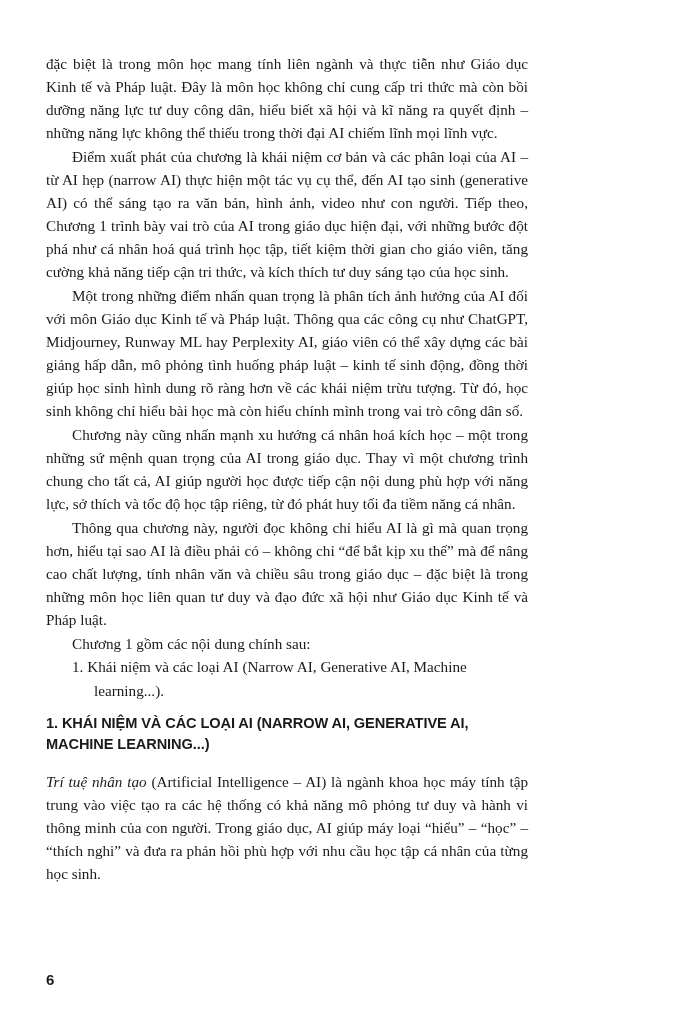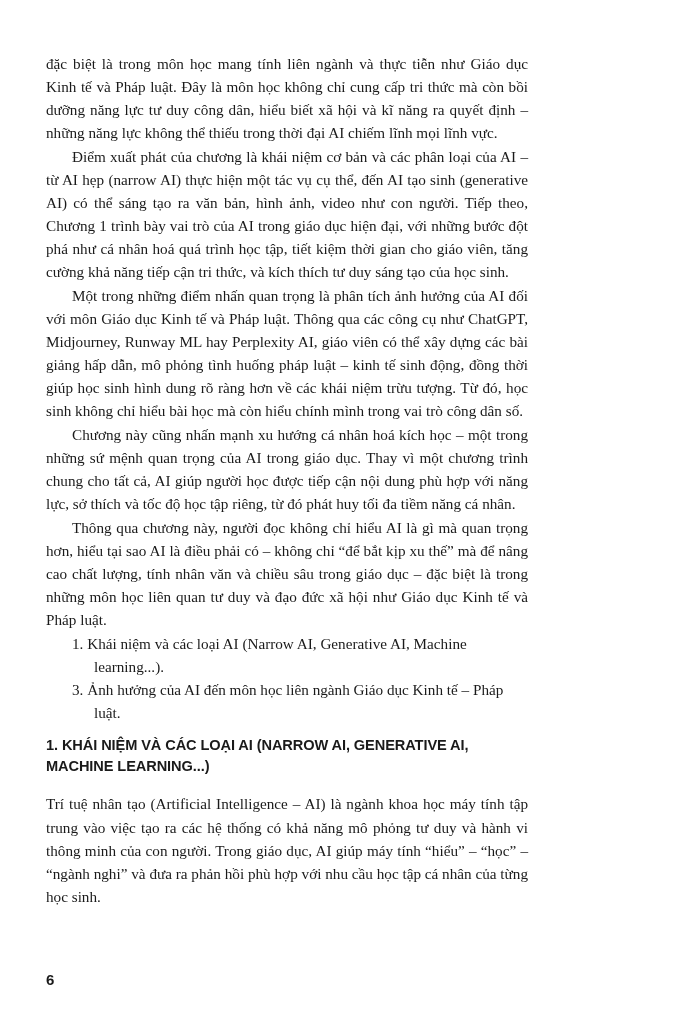--- a/index.html
+++ b/index.html
@@ -53,20 +53,21 @@
     padding-left: 48px;
     text-indent: -22px;
     margin: 0;
   }
   .after-heading {
     font-size: 15.2px;
     line-height: 1.52;
     text-align: justify;
   }
   .italic {
+    font-style: italic;
   }
   .page-number {
     position: absolute;
     left: 46px;
     bottom: 36px;
     font-family: "Liberation Sans", sans-serif;
     font-weight: bold;
     font-size: 15px;
     color: #1a1a1a;
   }
@@ -75,25 +76,25 @@
 <body>
 
 <div class="page">
 
   <div class="body-text">
     <p>đặc biệt là trong môn học mang tính liên ngành và thực tiễn như Giáo dục Kinh tế và Pháp luật. Đây là môn học không chỉ cung cấp tri thức mà còn bồi dưỡng năng lực tư duy công dân, hiểu biết xã hội và kĩ năng ra quyết định – những năng lực không thể thiếu trong thời đại AI chiếm lĩnh mọi lĩnh vực.</p>
     <p class="indent">Điểm xuất phát của chương là khái niệm cơ bản và các phân loại của AI – từ AI hẹp (narrow AI) thực hiện một tác vụ cụ thể, đến AI tạo sinh (generative AI) có thể sáng tạo ra văn bản, hình ảnh, video như con người. Tiếp theo, Chương 1 trình bày vai trò của AI trong giáo dục hiện đại, với những bước đột phá như cá nhân hoá quá trình học tập, tiết kiệm thời gian cho giáo viên, tăng cường khả năng tiếp cận tri thức, và kích thích tư duy sáng tạo của học sinh.</p>
     <p class="indent">Một trong những điểm nhấn quan trọng là phân tích ảnh hưởng của AI đối với môn Giáo dục Kinh tế và Pháp luật. Thông qua các công cụ như ChatGPT, Midjourney, Runway ML hay Perplexity AI, giáo viên có thể xây dựng các bài giảng hấp dẫn, mô phỏng tình huống pháp luật – kinh tế sinh động, đồng thời giúp học sinh hình dung rõ ràng hơn về các khái niệm trừu tượng. Từ đó, học sinh không chỉ hiểu bài học mà còn hiểu chính mình trong vai trò công dân số.</p>
     <p class="indent">Chương này cũng nhấn mạnh xu hướng cá nhân hoá kích học – một trong những sứ mệnh quan trọng của AI trong giáo dục. Thay vì một chương trình chung cho tất cả, AI giúp người học được tiếp cận nội dung phù hợp với năng lực, sở thích và tốc độ học tập riêng, từ đó phát huy tối đa tiềm năng cá nhân.</p>
     <p class="indent">Thông qua chương này, người đọc không chỉ hiểu AI là gì mà quan trọng hơn, hiểu tại sao AI là điều phải có – không chỉ “để bắt kịp xu thế” mà để nâng cao chất lượng, tính nhân văn và chiều sâu trong giáo dục – đặc biệt là trong những môn học liên quan tư duy và đạo đức xã hội như Giáo dục Kinh tế và Pháp luật.</p>
+    <p class="indent">Chương 1 gồm các nội dung chính sau:</p>
   </div>
 
   <ul class="list">
     <li>1. Khái niệm và các loại AI (Narrow AI, Generative AI, Machine learning...).</li>
-    <li>3. Ảnh hưởng của AI đến môn học liên ngành Giáo dục Kinh tế – Pháp luật.</li>
   </ul>
 
   <h2 class="heading">1. KHÁI NIỆM VÀ CÁC LOẠI AI (NARROW AI, GENERATIVE AI, MACHINE LEARNING...)</h2>
 
-  <p class="after-heading"><span class="italic">Trí tuệ nhân tạo</span><span> (Artificial Intelligence – AI) là ngành khoa học máy tính tập trung vào việc tạo ra các hệ thống có khả năng mô phỏng tư duy và hành vi thông minh của con người. Trong giáo dục, AI giúp máy tính “hiểu” – “học” – “ngành nghi” và đưa ra phản hồi phù hợp với nhu cầu học tập cá nhân của từng học sinh.</span></p>
+  <p class="after-heading"><span class="italic">Trí tuệ nhân tạo</span><span> (Artificial Intelligence – AI) là ngành khoa học máy tính tập trung vào việc tạo ra các hệ thống có khả năng mô phỏng tư duy và hành vi thông minh của con người. Trong giáo dục, AI giúp máy loại “hiểu” – “học” – “thích nghi” và đưa ra phản hồi phù hợp với nhu cầu học tập cá nhân của từng học sinh.</span></p>
 
   <div class="page-number">6</div>
 </div>
 
 </body></html>

